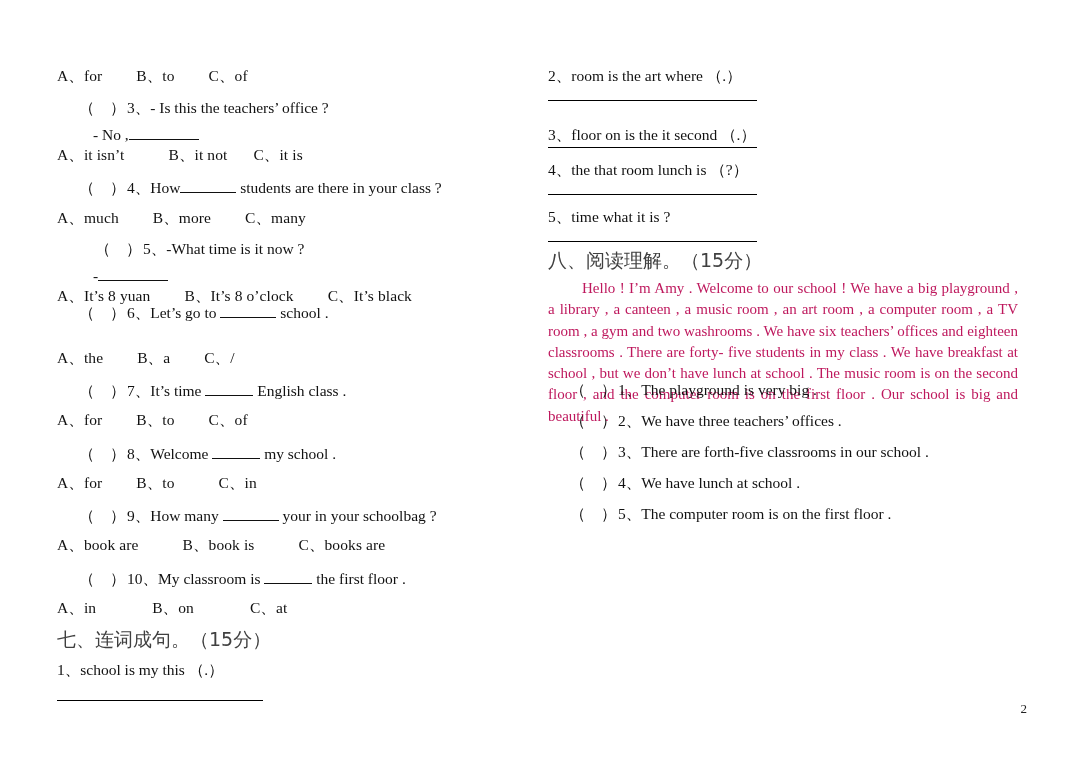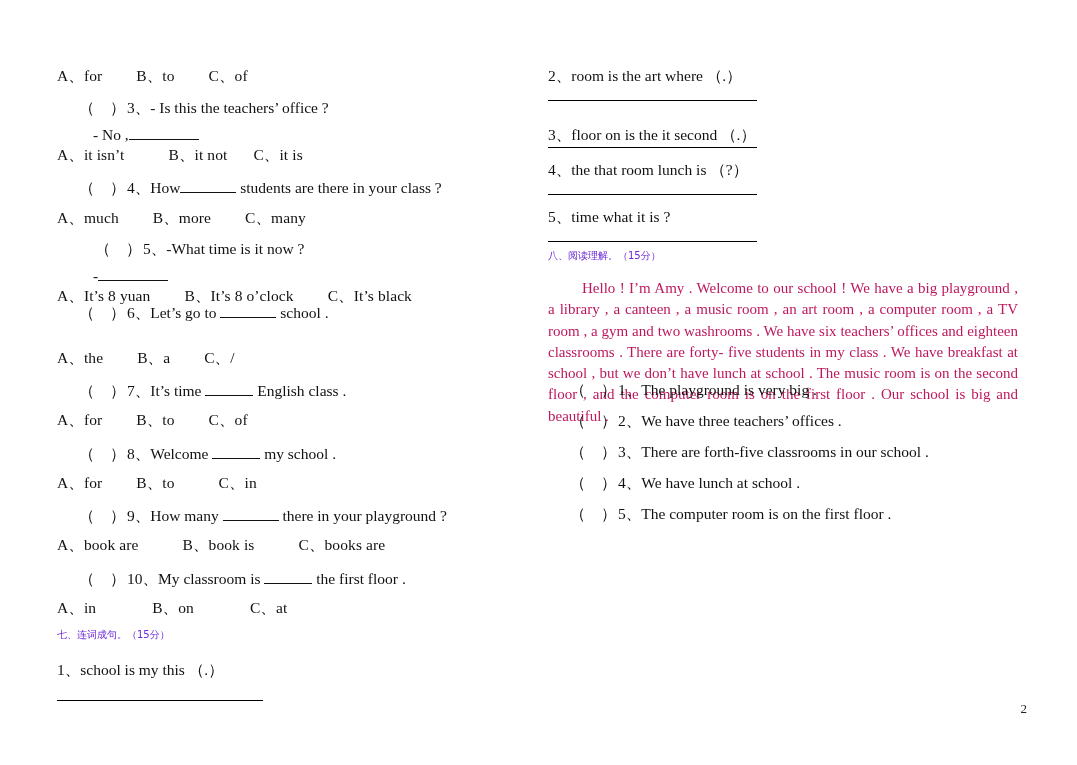--- a/index.html
+++ b/index.html
@@ -32,22 +32,22 @@
     line-height: 1.0;
     white-space: nowrap;
     color: #111;
   }
   .opts { letter-spacing: 0.1px; }
   .q    { padding-left: 22px; }
   .sub  { padding-left: 36px; }
 
   .cn {
     font-family: "DejaVu Sans", "Liberation Sans", sans-serif;
-    font-size: 10px;
-    color: #6d28d9;
+    font-size: 19px;
+    color: #404040;
   }
 
   
   .sp-sm { display:inline-block; width: 26px; }
   .sp-md { display:inline-block; width: 34px; }
   .sp-lg { display:inline-block; width: 44px; }
   .sp-xl { display:inline-block; width: 56px; }
 
   .paren { display:inline-block; width: 48px; }
 
@@ -141,21 +141,21 @@
     </div>
 
     <div class="row q" style="position:absolute; top:444px; left:0;">
       <span class="paren">（　）</span><span>8、Welcome</span> <span class="blank b-sm"></span> <span>my school .</span>
     </div>
     <div class="row opts" style="position:absolute; top:475px; left:0;">
       <span>A、for</span><span class="sp-md"></span><span>B、to</span><span class="sp-lg"></span><span>C、in</span>
     </div>
 
     <div class="row q" style="position:absolute; top:506px; left:0;">
-      <span class="paren">（　）</span><span>9、How many</span> <span class="blank b-md"></span> <span>there in your playground ?</span>
+      <span class="paren">（　）</span><span>9、How many</span> <span class="blank b-md"></span> <span>your in your schoolbag ?</span>
     </div>
     <div class="row opts" style="position:absolute; top:537px; left:0;">
       <span>A、book are</span><span class="sp-lg"></span><span>B、book is</span><span class="sp-lg"></span><span>C、books are</span>
     </div>
 
     <div class="row q" style="position:absolute; top:569px; left:0;">
       <span class="paren">（　）</span><span>10、My classroom is</span> <span class="blank b-sm"></span> <span>the first floor .</span>
     </div>
     <div class="row opts" style="position:absolute; top:600px; left:0;">
       <span>A、in</span><span class="sp-xl"></span><span>B、on</span><span class="sp-xl"></span><span>C、at</span>

